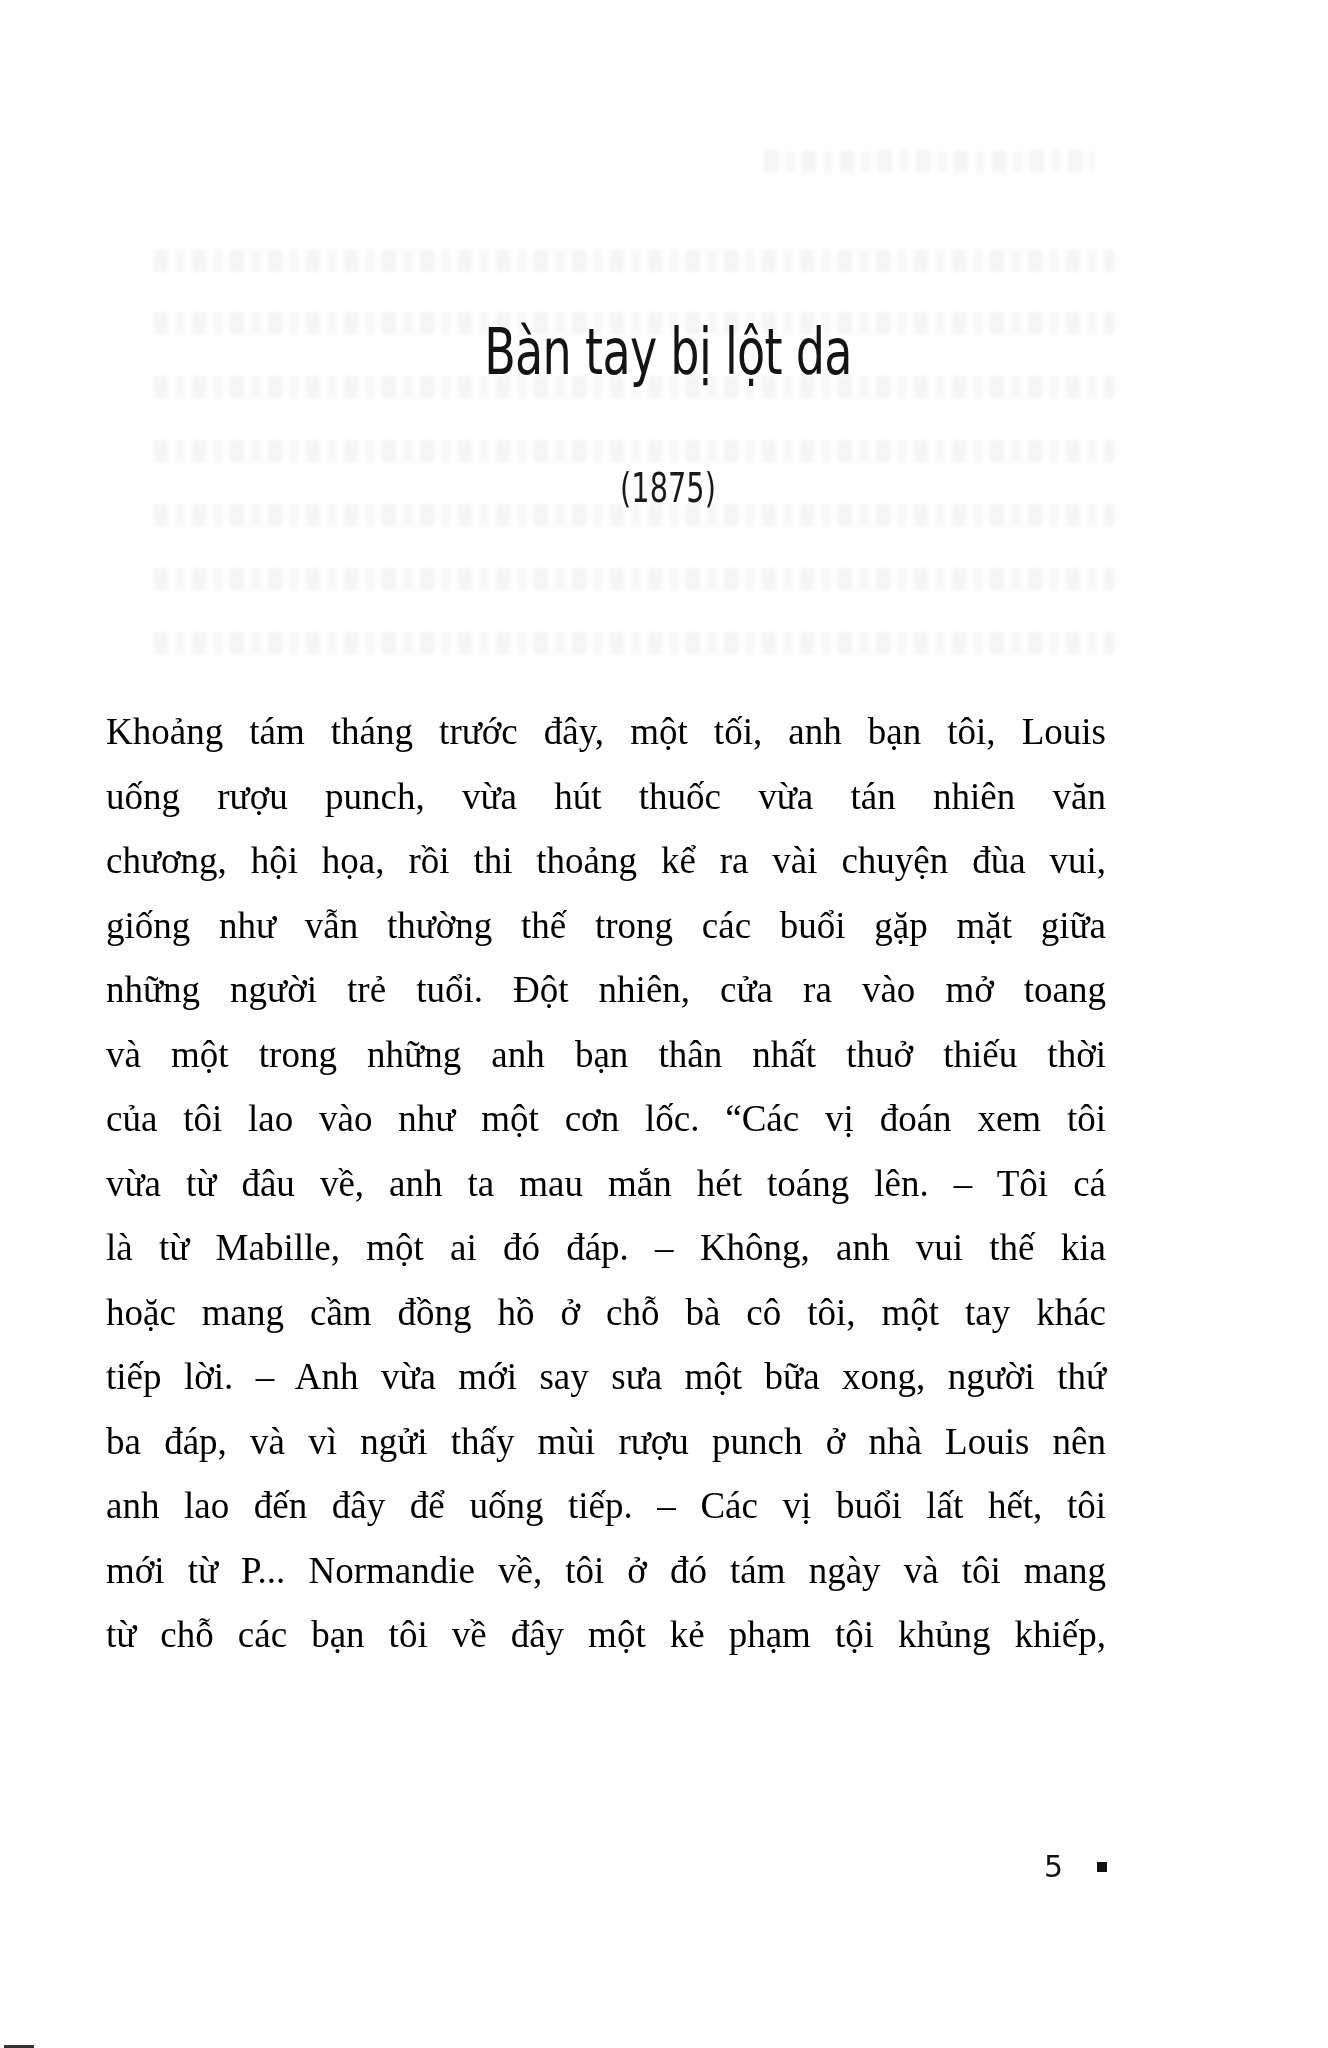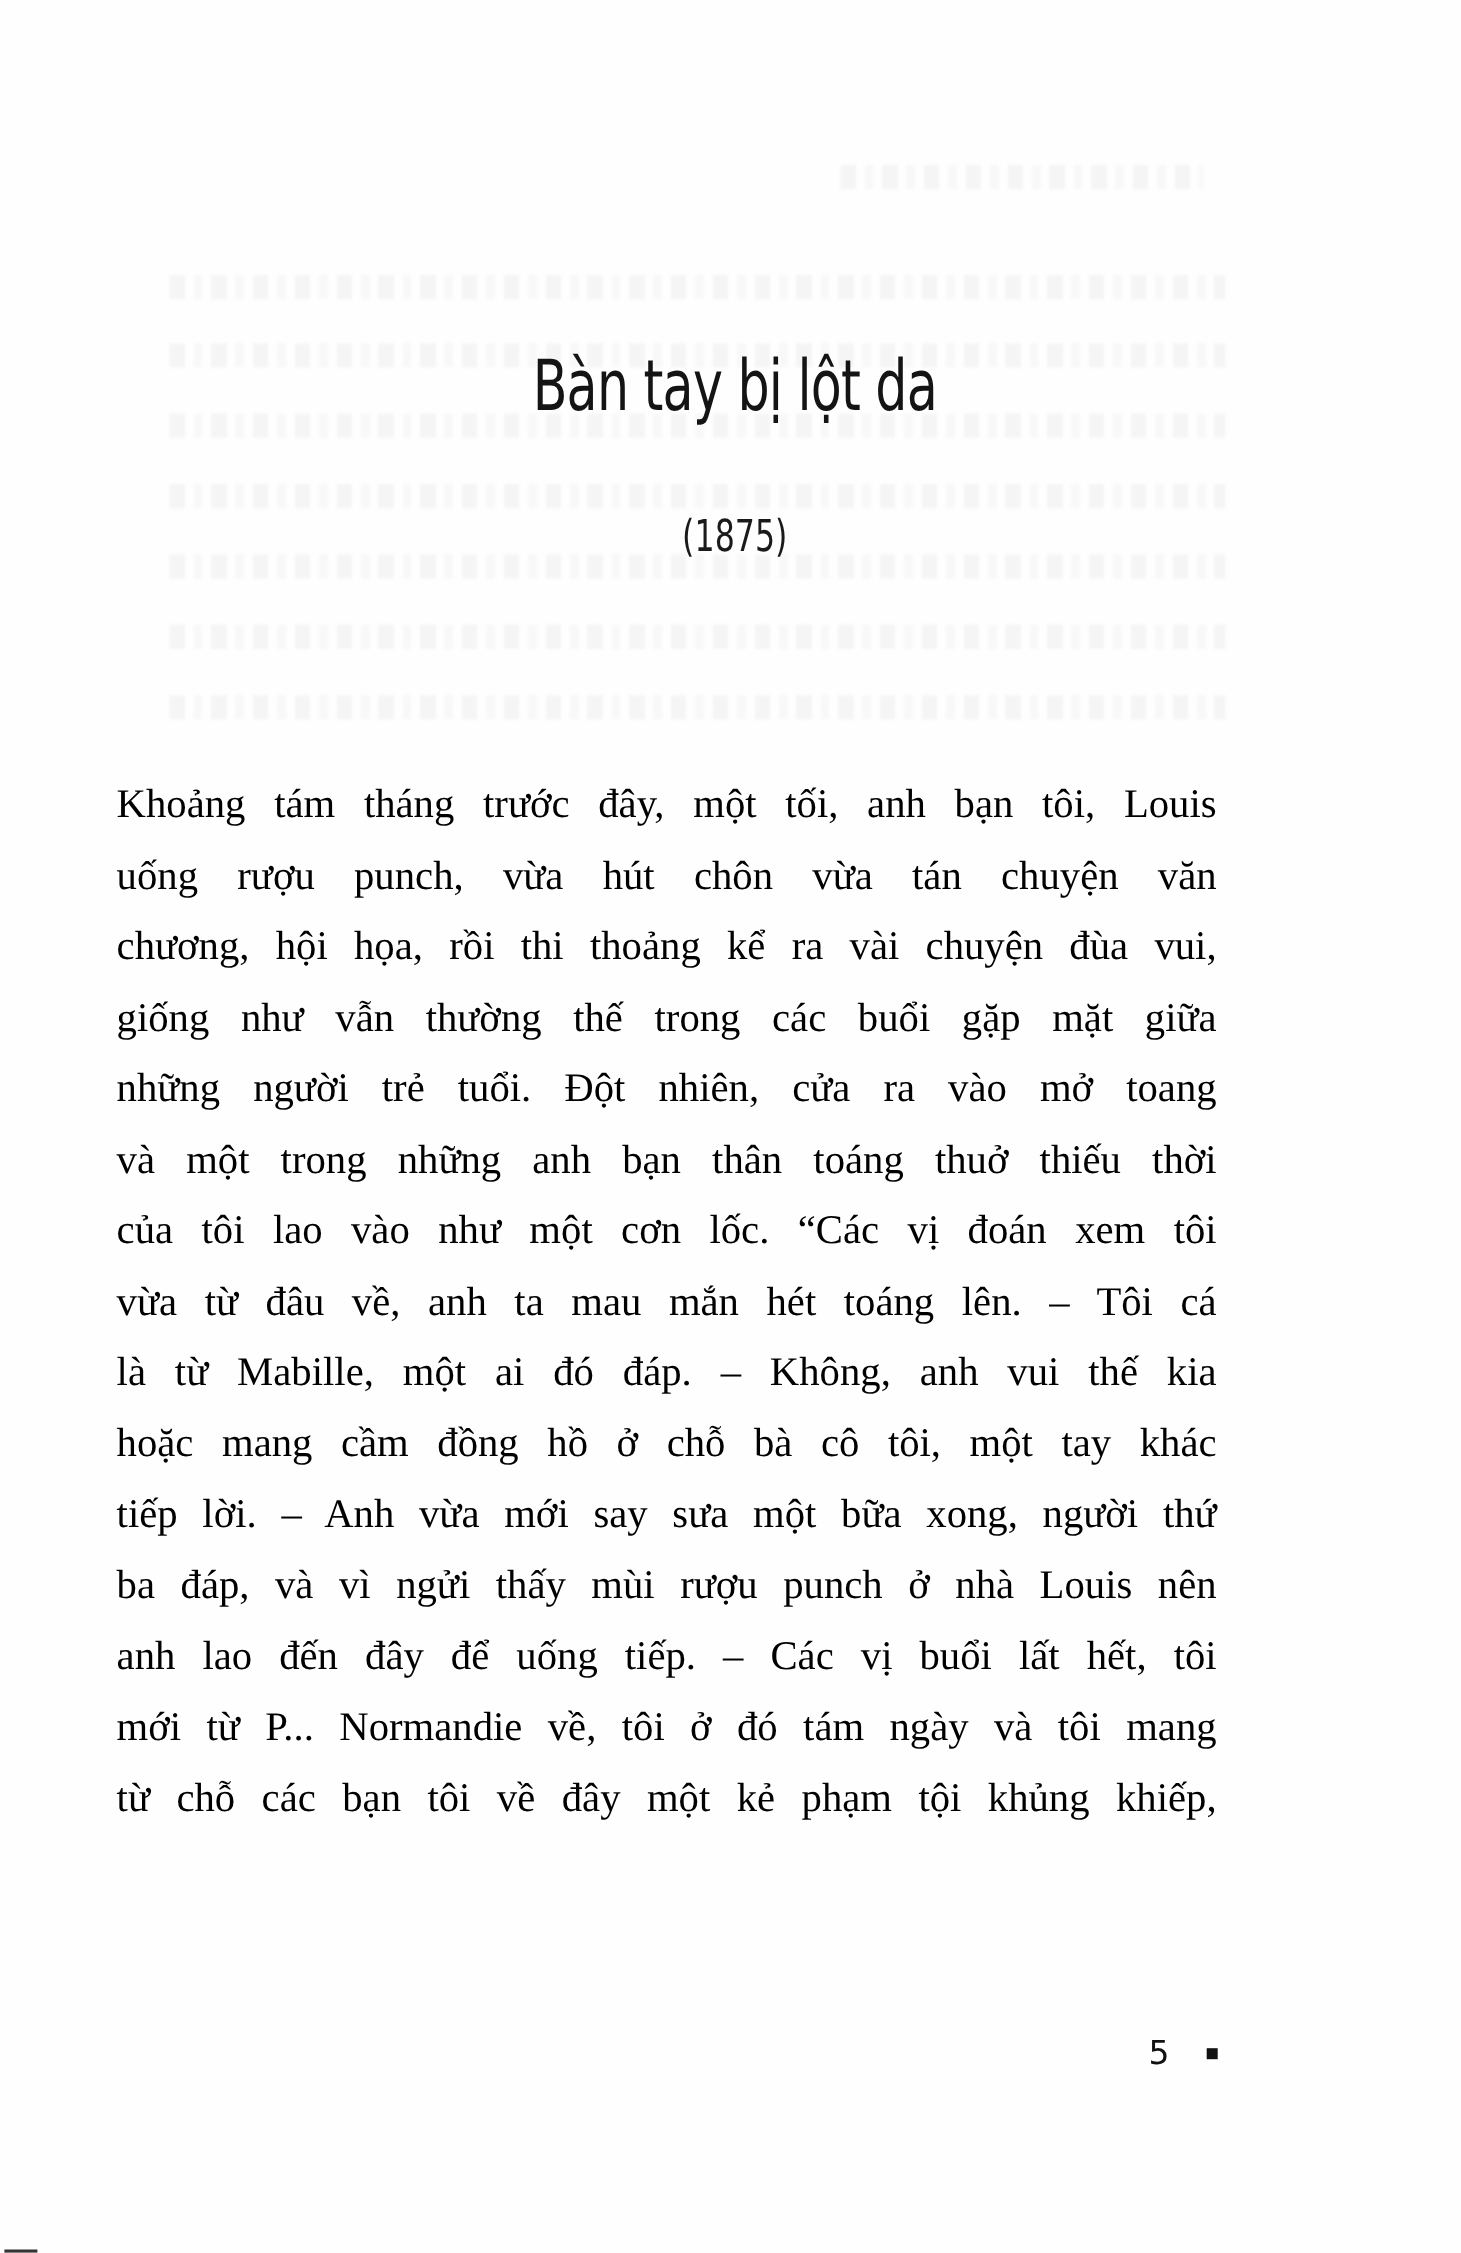--- a/index.html
+++ b/index.html
@@ -134,25 +134,25 @@
     <div class="ghost-line" style="left:150px; top:504px; width:960px;"></div>
     <div class="ghost-line" style="left:150px; top:568px; width:960px;"></div>
     <div class="ghost-line" style="left:150px; top:632px; width:960px;"></div>
   </div>
 
   <h1 class="title">Bàn tay bị lột da</h1>
   <div class="year">(1875)</div>
 
   <div class="body-text">
     <span class="line">Khoảng tám tháng trước đây, một tối, anh bạn tôi, Louis</span>
-    <span class="line">uống rượu punch, vừa hút chôn vừa tán chuyện văn</span>
+    <span class="line">uống rượu punch, vừa hút thuốc vừa tán nhiên văn</span>
     <span class="line">chương, hội họa, rồi thi thoảng kể ra vài chuyện đùa vui,</span>
     <span class="line">giống như vẫn thường thế trong các buổi gặp mặt giữa</span>
     <span class="line">những người trẻ tuổi. Đột nhiên, cửa ra vào mở toang</span>
-    <span class="line">và một trong những anh bạn thân toáng thuở thiếu thời</span>
+    <span class="line">và một trong những anh bạn thân nhất thuở thiếu thời</span>
     <span class="line">của tôi lao vào như một cơn lốc. “Các vị đoán xem tôi</span>
     <span class="line">vừa từ đâu về, anh ta mau mắn hét toáng lên. – Tôi cá</span>
     <span class="line">là từ Mabille, một ai đó đáp. – Không, anh vui thế kia</span>
     <span class="line">hoặc mang cầm đồng hồ ở chỗ bà cô tôi, một tay khác</span>
     <span class="line">tiếp lời. – Anh vừa mới say sưa một bữa xong, người thứ</span>
     <span class="line">ba đáp, và vì ngửi thấy mùi rượu punch ở nhà Louis nên</span>
     <span class="line">anh lao đến đây để uống tiếp. – Các vị buổi lất hết, tôi</span>
     <span class="line">mới từ P... Normandie về, tôi ở đó tám ngày và tôi mang</span>
     <span class="line last">từ chỗ các bạn tôi về đây một kẻ phạm tội khủng khiếp,</span>
   </div>

